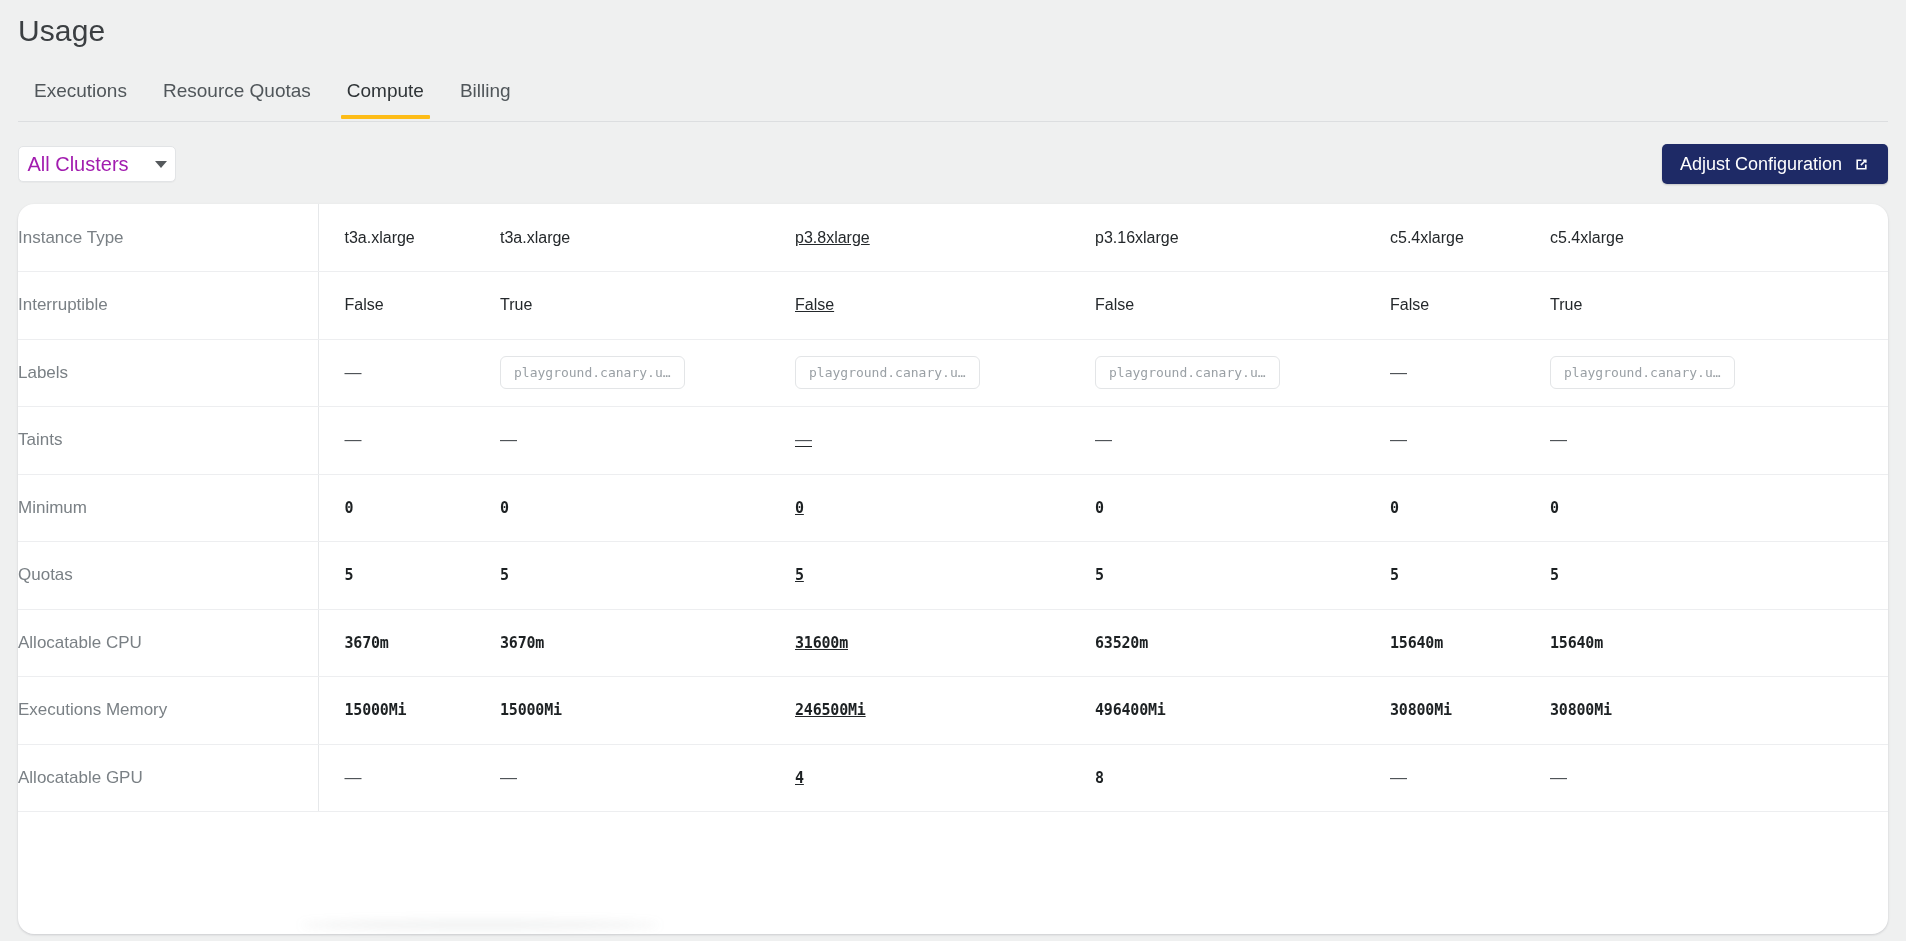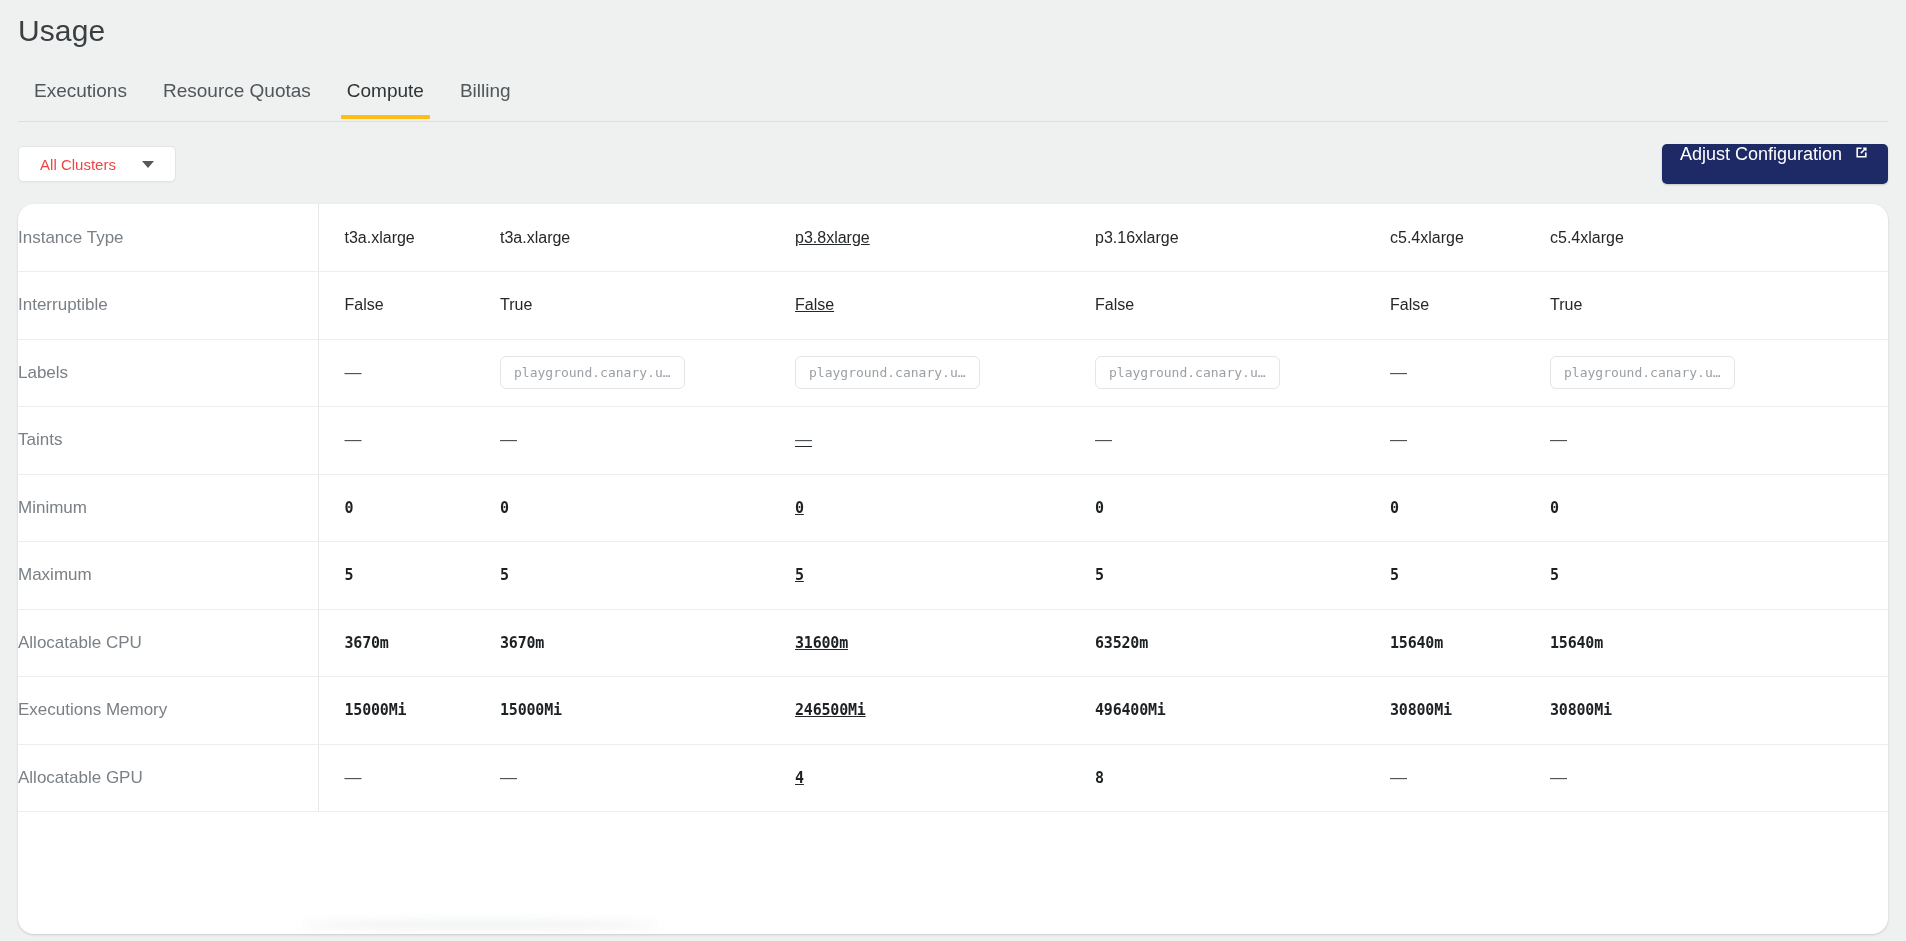--- a/index.html
+++ b/index.html
@@ -81,22 +81,22 @@
     border: 1px solid #e2e4e6;
     border-radius: 5px;
     display: flex;
     align-items: center;
     justify-content: center;
     gap: 26px;
     cursor: pointer;
     box-shadow: 0 1px 1px rgba(0,0,0,0.03);
   }
   .cluster-select .label {
-    font-size: 15px;
-    color: #ef4444;
+    font-size: 20px;
+    color: #a21caf;
   }
   .caret {
     width: 0; height: 0;
     border-left: 6px solid transparent;
     border-right: 6px solid transparent;
     border-top: 7px solid #55595c;
   }
 
   .adjust-btn {
     position: absolute;
@@ -104,20 +104,21 @@
     top: 4px;
     height: 40px;
     padding: 0 18px;
     background: #1e2a66;
     color: #ffffff;
     border: none;
     border-radius: 5px;
     font-family: "Liberation Sans", sans-serif;
     font-size: 18px;
     display: flex;
+    align-items: center;
     gap: 11px;
     cursor: pointer;
     box-shadow: 0 1px 2px rgba(0,0,0,0.18);
   }
   .ext-icon { display:block; }
 
   
   .card {
     position: absolute;
     left: 18px;
@@ -291,21 +292,21 @@
           <td class="rowlabel">Minimum</td>
           <td class="val c1"><span class="mono">0</span></td>
           <td class="val c2"><span class="mono">0</span></td>
           <td class="val c3"><span class="mono">0</span></td>
           <td class="val c4"><span class="mono">0</span></td>
           <td class="val c5"><span class="mono">0</span></td>
           <td class="val c6"><span class="mono">0</span></td>
         </tr>
 
         <tr>
-          <td class="rowlabel">Maximum</td>
+          <td class="rowlabel">Quotas</td>
           <td class="val c1"><span class="mono">5</span></td>
           <td class="val c2"><span class="mono">5</span></td>
           <td class="val c3"><span class="mono">5</span></td>
           <td class="val c4"><span class="mono">5</span></td>
           <td class="val c5"><span class="mono">5</span></td>
           <td class="val c6"><span class="mono">5</span></td>
         </tr>
 
         <tr>
           <td class="rowlabel">Allocatable CPU</td>

